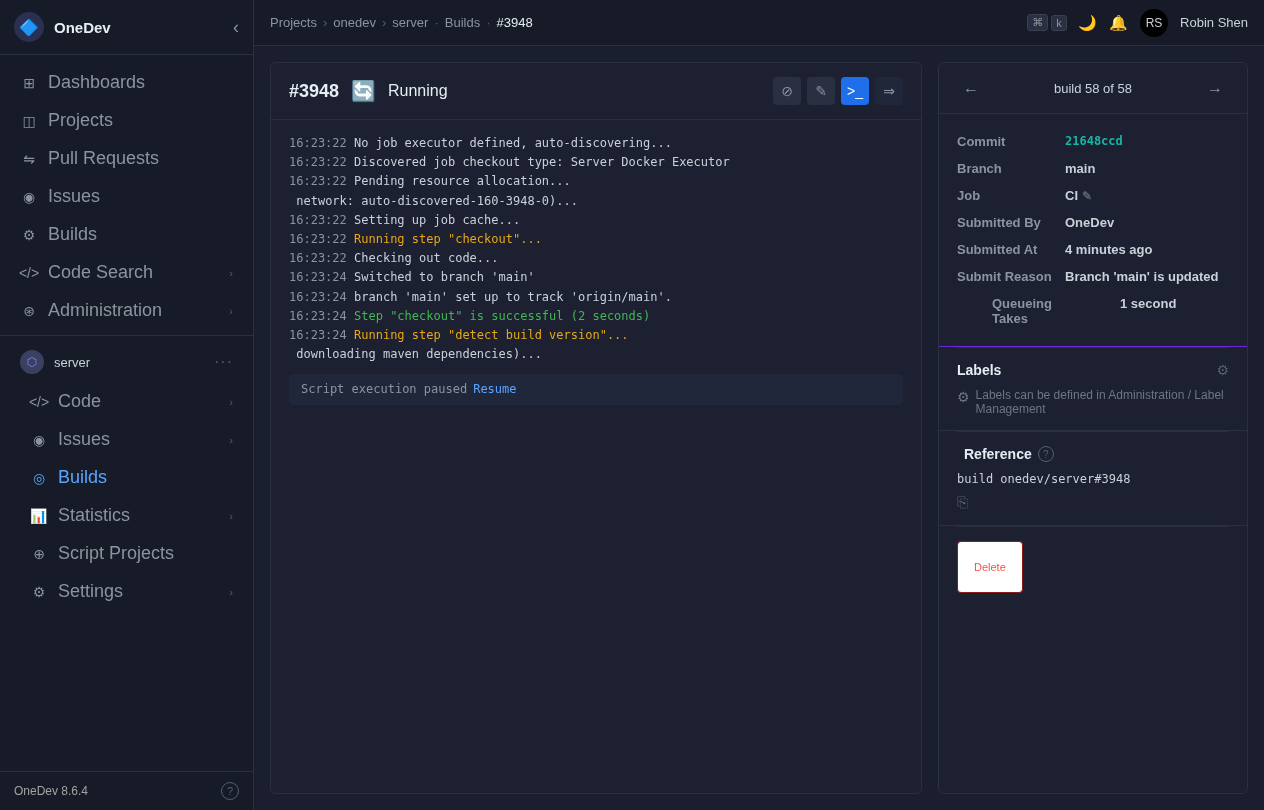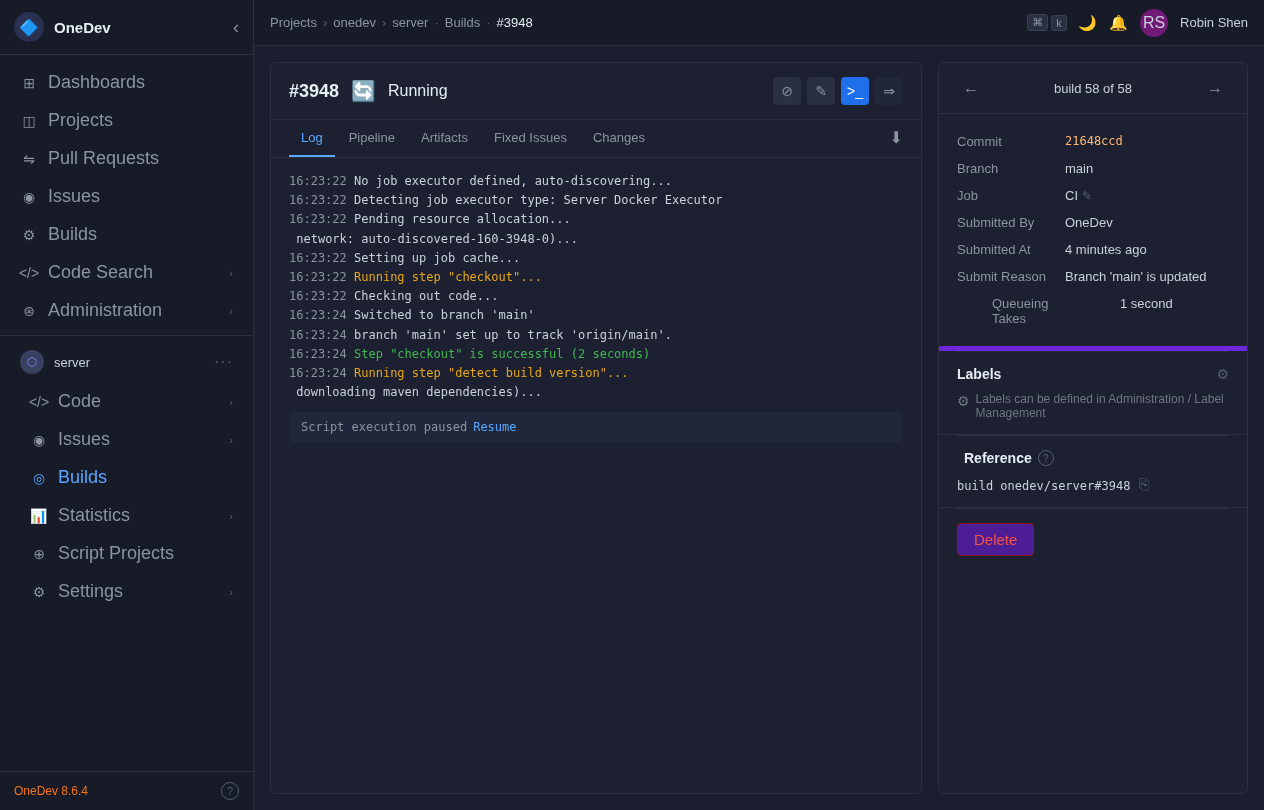--- a/index.html
+++ b/index.html
@@ -25,35 +25,35 @@
 
     .project-item { display: flex; align-items: center; padding: 8px 14px; gap: 10px; cursor: pointer; color: #c9d1d9; border-radius: 4px; margin: 1px 6px; }
     .project-icon { width: 24px; height: 24px; background: #3a4060; border-radius: 50%; display: flex; align-items: center; justify-content: center; font-size: 12px; }
     .project-name { flex: 1; font-size: 13px; font-weight: 500; }
     .project-actions { color: #555f6e; font-size: 16px; letter-spacing: 1px; }
 
     .sub-nav { padding: 0; }
     .sub-nav .nav-item { padding-left: 24px; }
 
     .sidebar-footer { padding: 10px 14px; border-top: 1px solid #2a2f42; display: flex; align-items: center; gap: 8px; }
-    .footer-version { font-size: 12px; color: #f97316; }
+    .footer-version { font-size: 12px; color: #a3a3a3; }
     .footer-help { margin-left: auto; width: 18px; height: 18px; border-radius: 50%; border: 1px solid #555f6e; display: flex; align-items: center; justify-content: center; font-size: 11px; color: #555f6e; cursor: pointer; }
 
     
     .main-area { flex: 1; display: flex; flex-direction: column; overflow: hidden; }
 
     
     .topbar { display: flex; align-items: center; padding: 0 16px; height: 46px; background: #161b27; border-bottom: 1px solid #2a2f42; gap: 8px; }
     .breadcrumb { display: flex; align-items: center; gap: 6px; font-size: 13px; color: #8b949e; flex: 1; }
     .breadcrumb .crumb { color: #8b949e; cursor: pointer; }
     .breadcrumb .crumb.current { color: #e6edf3; }
     .breadcrumb .sep { color: #555f6e; }
     .topbar-actions { display: flex; align-items: center; gap: 12px; }
     .topbar-icon { color: #8b949e; cursor: pointer; font-size: 15px; }
-    .user-avatar { width: 28px; height: 28px; border-radius: 50%; background: #701a75; display: flex; align-items: center; justify-content: center; font-size: 16px; cursor: pointer; }
+    .user-avatar { width: 28px; height: 28px; border-radius: 50%; background: #000000; display: flex; align-items: center; justify-content: center; font-size: 12px; cursor: pointer; }
     .user-name { font-size: 13px; color: #c9d1d9; cursor: pointer; }
     .kbd-hint { display: flex; gap: 3px; align-items: center; }
     .kbd { background: #2a2f42; border: 1px solid #3a4052; border-radius: 3px; padding: 1px 4px; font-size: 11px; color: #8b949e; }
 
     
     .content-area { flex: 1; display: flex; overflow: hidden; padding: 16px; gap: 16px; }
 
     
     .build-panel { flex: 1; background: #1c2030; border: 1px solid #2a2f42; border-radius: 6px; display: flex; flex-direction: column; overflow: hidden; }
     .build-header { display: flex; align-items: center; padding: 14px 18px; gap: 12px; border-bottom: 1px solid #2a2f42; }
@@ -81,44 +81,44 @@
     .log-script-paused { margin-top: 10px; padding: 6px 12px; background: #21273a; border-radius: 4px; display: flex; align-items: center; gap: 6px; }
     .log-paused-text { color: #8b949e; font-family: 'Consolas', monospace; }
     .log-resume-btn { color: #58a6ff; cursor: pointer; font-family: 'Consolas', monospace; }
 
     
     .right-panel { width: 310px; background: #1c2030; border: 1px solid #2a2f42; border-radius: 6px; overflow-y: auto; flex-shrink: 0; }
     .right-panel-header { display: flex; align-items: center; padding: 14px 18px; border-bottom: 1px solid #2a2f42; }
     .nav-arrow { color: #8b949e; cursor: pointer; font-size: 16px; padding: 2px 6px; }
     .build-nav-info { flex: 1; text-align: center; font-size: 13px; color: #c9d1d9; }
 
-    .meta-section { padding: 14px 18px; border-bottom: 5px solid #6d28d9; }
+    .meta-section { padding: 14px 18px; border-bottom: 1px solid #6d28d9; font-weight: bold; }
     .meta-row { display: flex; align-items: flex-start; padding: 6px 0; gap: 8px; }
     .meta-label { color: #8b949e; font-size: 13px; width: 100px; flex-shrink: 0; }
     .meta-value { color: #c9d1d9; font-size: 13px; flex: 1; }
-    .meta-value-mono { font-family: monospace; color: #fdba74; font-size: 12px; }
+    .meta-value-mono { font-family: monospace; color: #14b8a6; font-size: 12px; }
     .edit-icon { color: #555f6e; cursor: pointer; font-size: 12px; margin-left: 4px; }
 
     .labels-section { padding: 14px 18px; border-bottom: 1px solid #2a2f42; }
     .labels-header { display: flex; align-items: center; margin-bottom: 10px; }
     .labels-title { font-size: 14px; font-weight: 600; color: #e6edf3; flex: 1; }
     .labels-settings { color: #555f6e; cursor: pointer; font-size: 14px; }
     .labels-hint { display: flex; align-items: flex-start; gap: 6px; color: #6e7681; font-size: 12px; }
     .labels-hint-icon { font-size: 14px; margin-top: 1px; }
 
     .reference-section { padding: 14px 18px; border-bottom: 1px solid #2a2f42; }
     .ref-header { display: flex; align-items: center; gap: 6px; margin-bottom: 10px; }
     .ref-title { font-size: 14px; font-weight: 600; color: #e6edf3; padding-left: 7px; }
     .ref-help { width: 16px; height: 16px; border-radius: 50%; border: 1px solid #555f6e; display: flex; align-items: center; justify-content: center; font-size: 10px; color: #555f6e; cursor: pointer; }
-    .ref-value { display: flex; align-items: flex-end; gap: 8px; }
+    .ref-value { display: flex; align-items: flex-start; gap: 8px; flex-direction: column; }
     .ref-text { font-family: monospace; font-size: 12px; color: #c9d1d9; }
     .copy-btn { color: #555f6e; cursor: pointer; font-size: 14px; }
 
     .delete-section { padding: 14px 18px; }
-    .delete-btn { background: #4c1d95; border: 1px solid #8b1a1a; color: #f85149; padding: 7px 16px; border-radius: 4px; cursor: pointer; font-size: 15px; font-weight: 500; }
+    .delete-btn { background: #ffffff; border: 1px solid #8b1a1a; color: #f85149; padding: 19px 16px; border-radius: 4px; cursor: pointer; font-size: 11px; font-weight: 500; }
 
     .section-divider { height: 1px; background: #2a2f42; margin: 0 18px; }
 
     
     ::-webkit-scrollbar { width: 6px; }
     ::-webkit-scrollbar-track { background: transparent; }
     ::-webkit-scrollbar-thumb { background: #2a2f42; border-radius: 3px; }
   </style>
 </head>
 <body>
@@ -244,32 +244,24 @@
           <span class="build-status-icon">🔄</span>
           <span class="build-status-text">Running</span>
           <div class="build-actions">
             <button class="build-action-btn btn-gray">⊘</button>
             <button class="build-action-btn btn-gray">✎</button>
             <button class="build-action-btn btn-blue">&gt;_</button>
             <button class="build-action-btn btn-dark">⇒</button>
           </div>
         </div>
 
-        <div class="build-tabs">
-          <div class="tab active">Log</div>
-          <div class="tab">Pipeline</div>
-          <div class="tab">Artifacts</div>
-          <div class="tab">Fixed Issues</div>
-          <div class="tab">Changes</div>
-          <span class="tab-download">⬇</span>
-        </div>
 
         <div class="build-log">
           <div class="log-line"><span class="log-time">16:23:22</span><span class="log-normal"> No job executor defined, auto-discovering...</span></div>
-          <div class="log-line"><span class="log-time">16:23:22</span><span class="log-normal"> Detecting job executor type: Server Docker Executor</span></div>
+          <div class="log-line"><span class="log-time">16:23:22</span><span class="log-normal"> Discovered job checkout type: Server Docker Executor</span></div>
           <div class="log-line"><span class="log-time">16:23:22</span><span class="log-normal"> Pending resource allocation...</span></div>
           <div class="log-line"><span class="log-normal"> network: auto-discovered-160-3948-0)...</span></div>
           <div class="log-line"><span class="log-time">16:23:22</span><span class="log-normal"> Setting up job cache...</span></div>
           <div class="log-line"><span class="log-time">16:23:22</span><span class="log-step"> Running step "checkout"...</span></div>
           <div class="log-line"><span class="log-time">16:23:22</span><span class="log-normal"> Checking out code...</span></div>
           <div class="log-line"><span class="log-time">16:23:24</span><span class="log-normal"> Switched to branch 'main'</span></div>
           <div class="log-line"><span class="log-time">16:23:24</span><span class="log-normal"> branch 'main' set up to track 'origin/main'.</span></div>
           <div class="log-line"><span class="log-time">16:23:24</span><span class="log-success"> Step "checkout" is successful (2 seconds)</span></div>
           <div class="log-line"><span class="log-time">16:23:24</span><span class="log-step"> Running step "detect build version"...</span></div>
           <div class="log-line"><span class="log-normal"> downloading maven dependencies)...</span></div>

